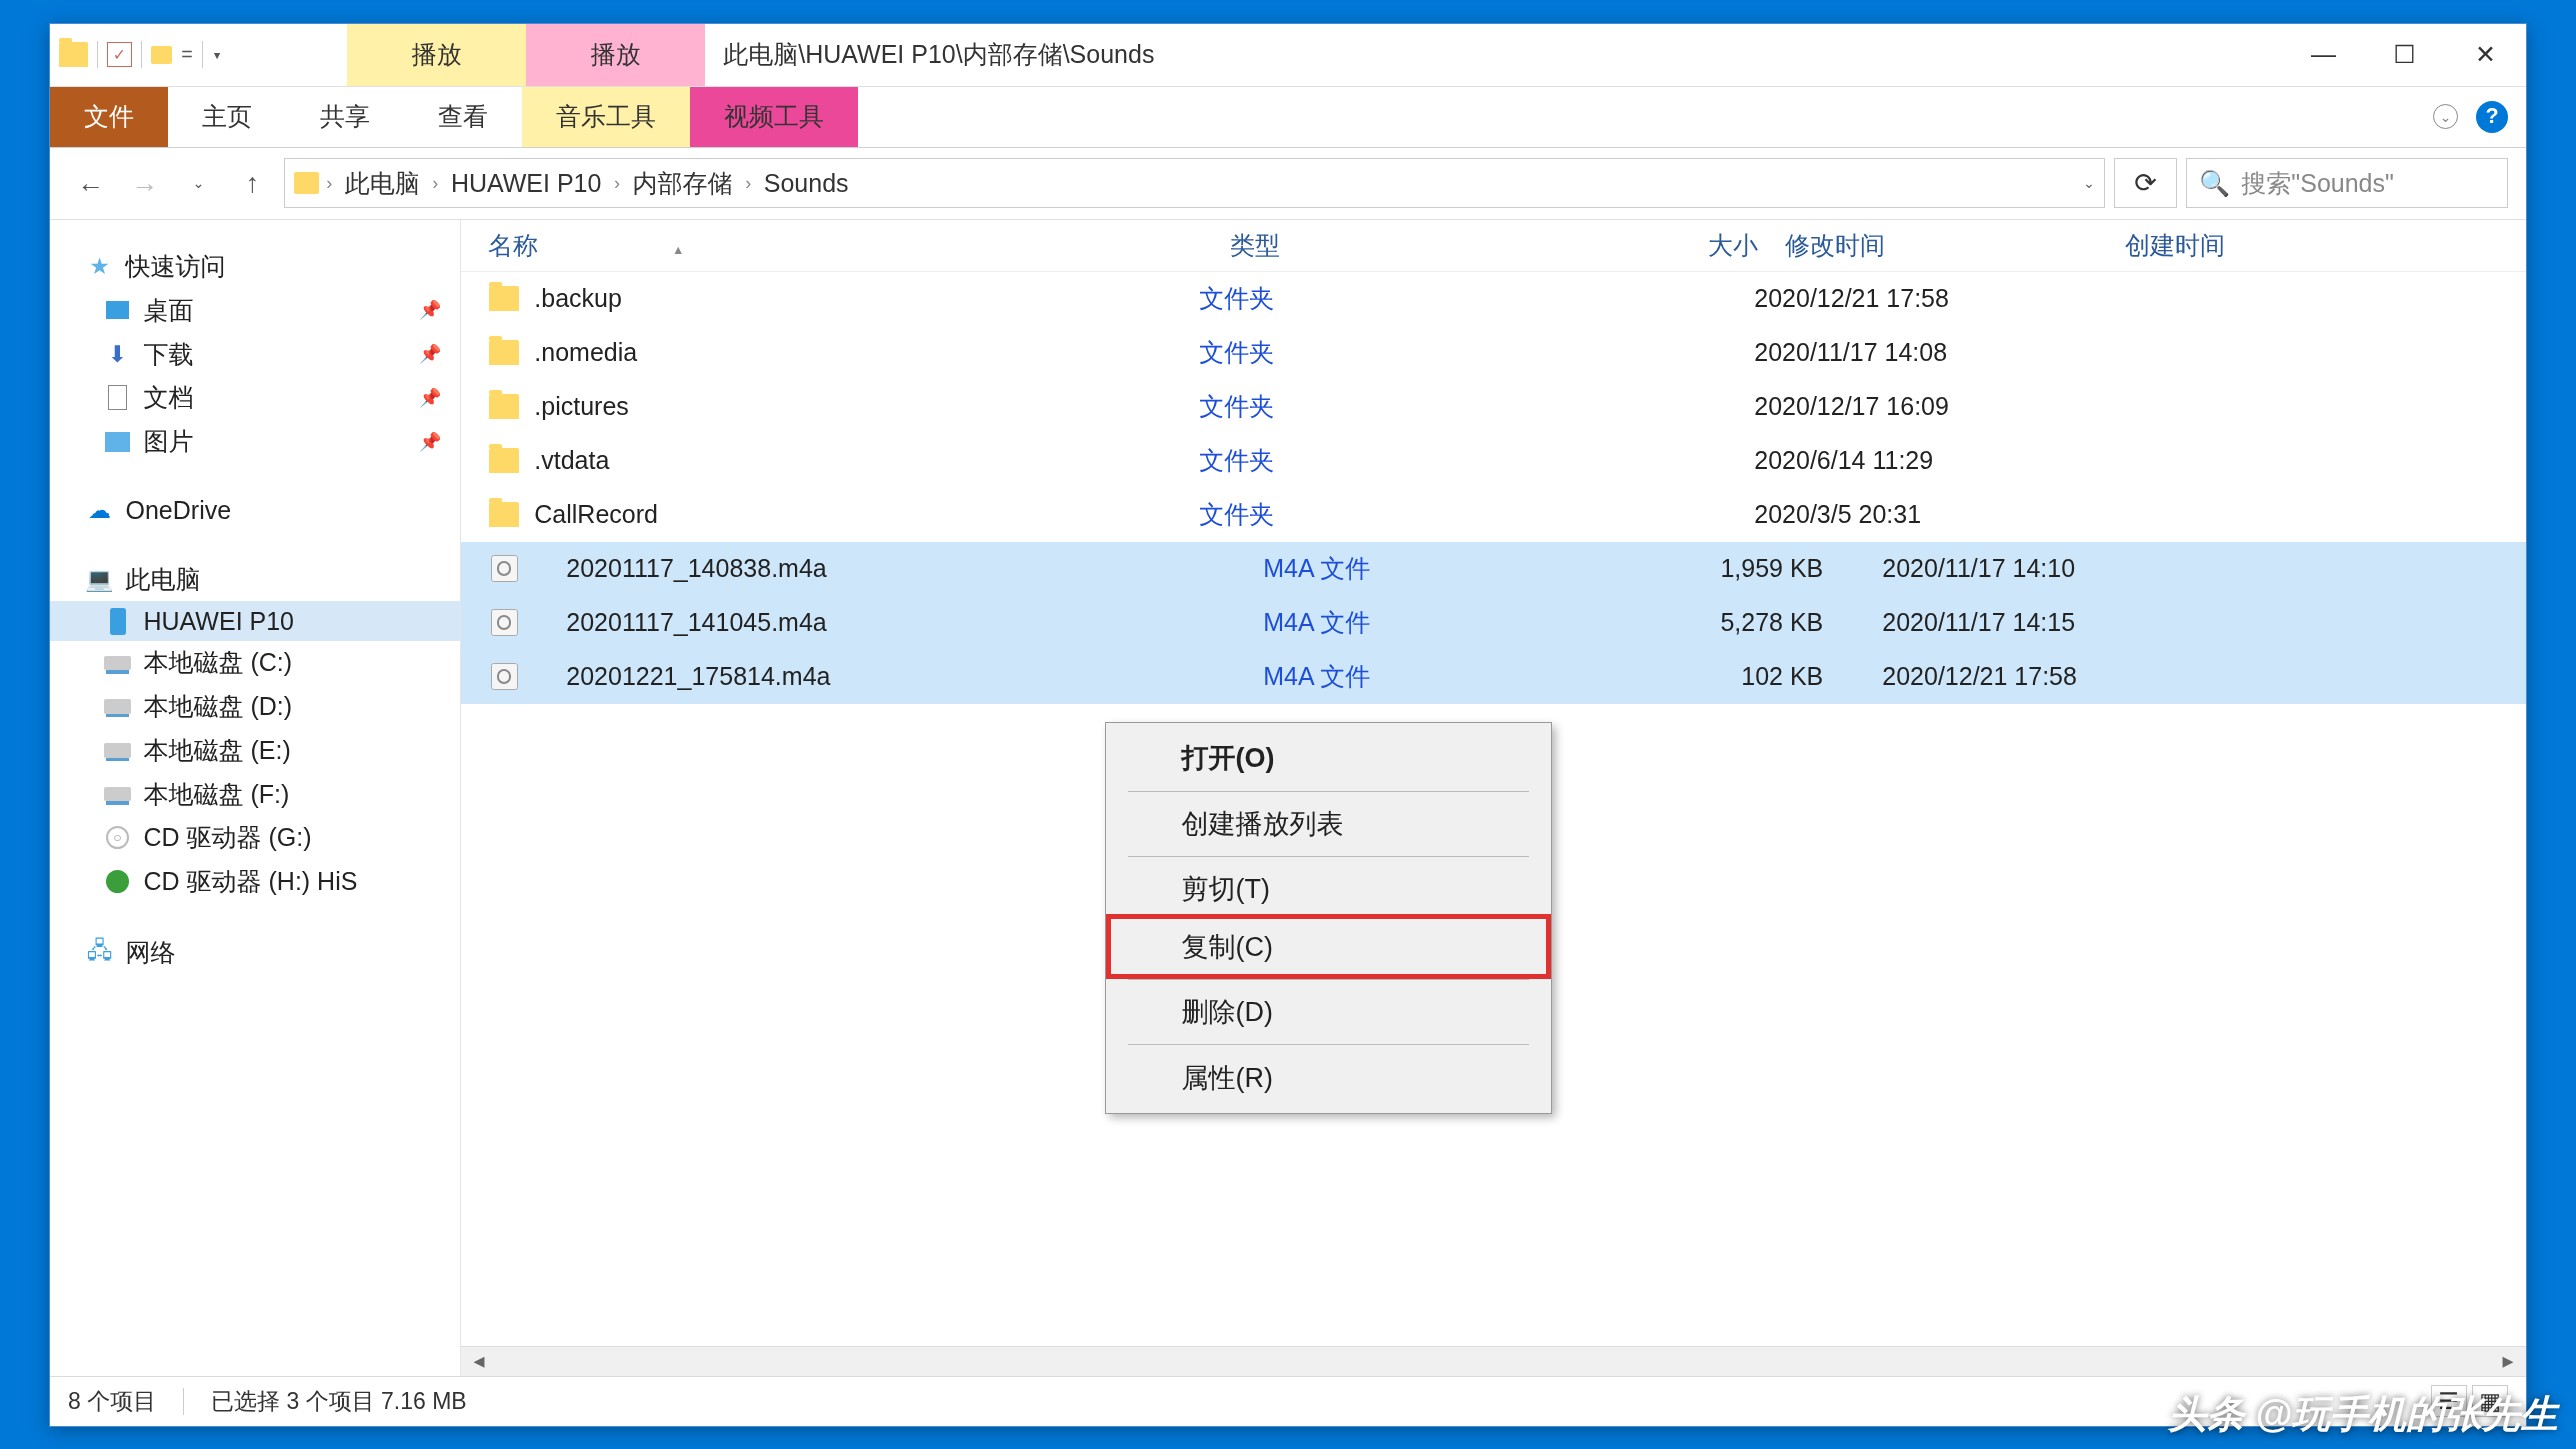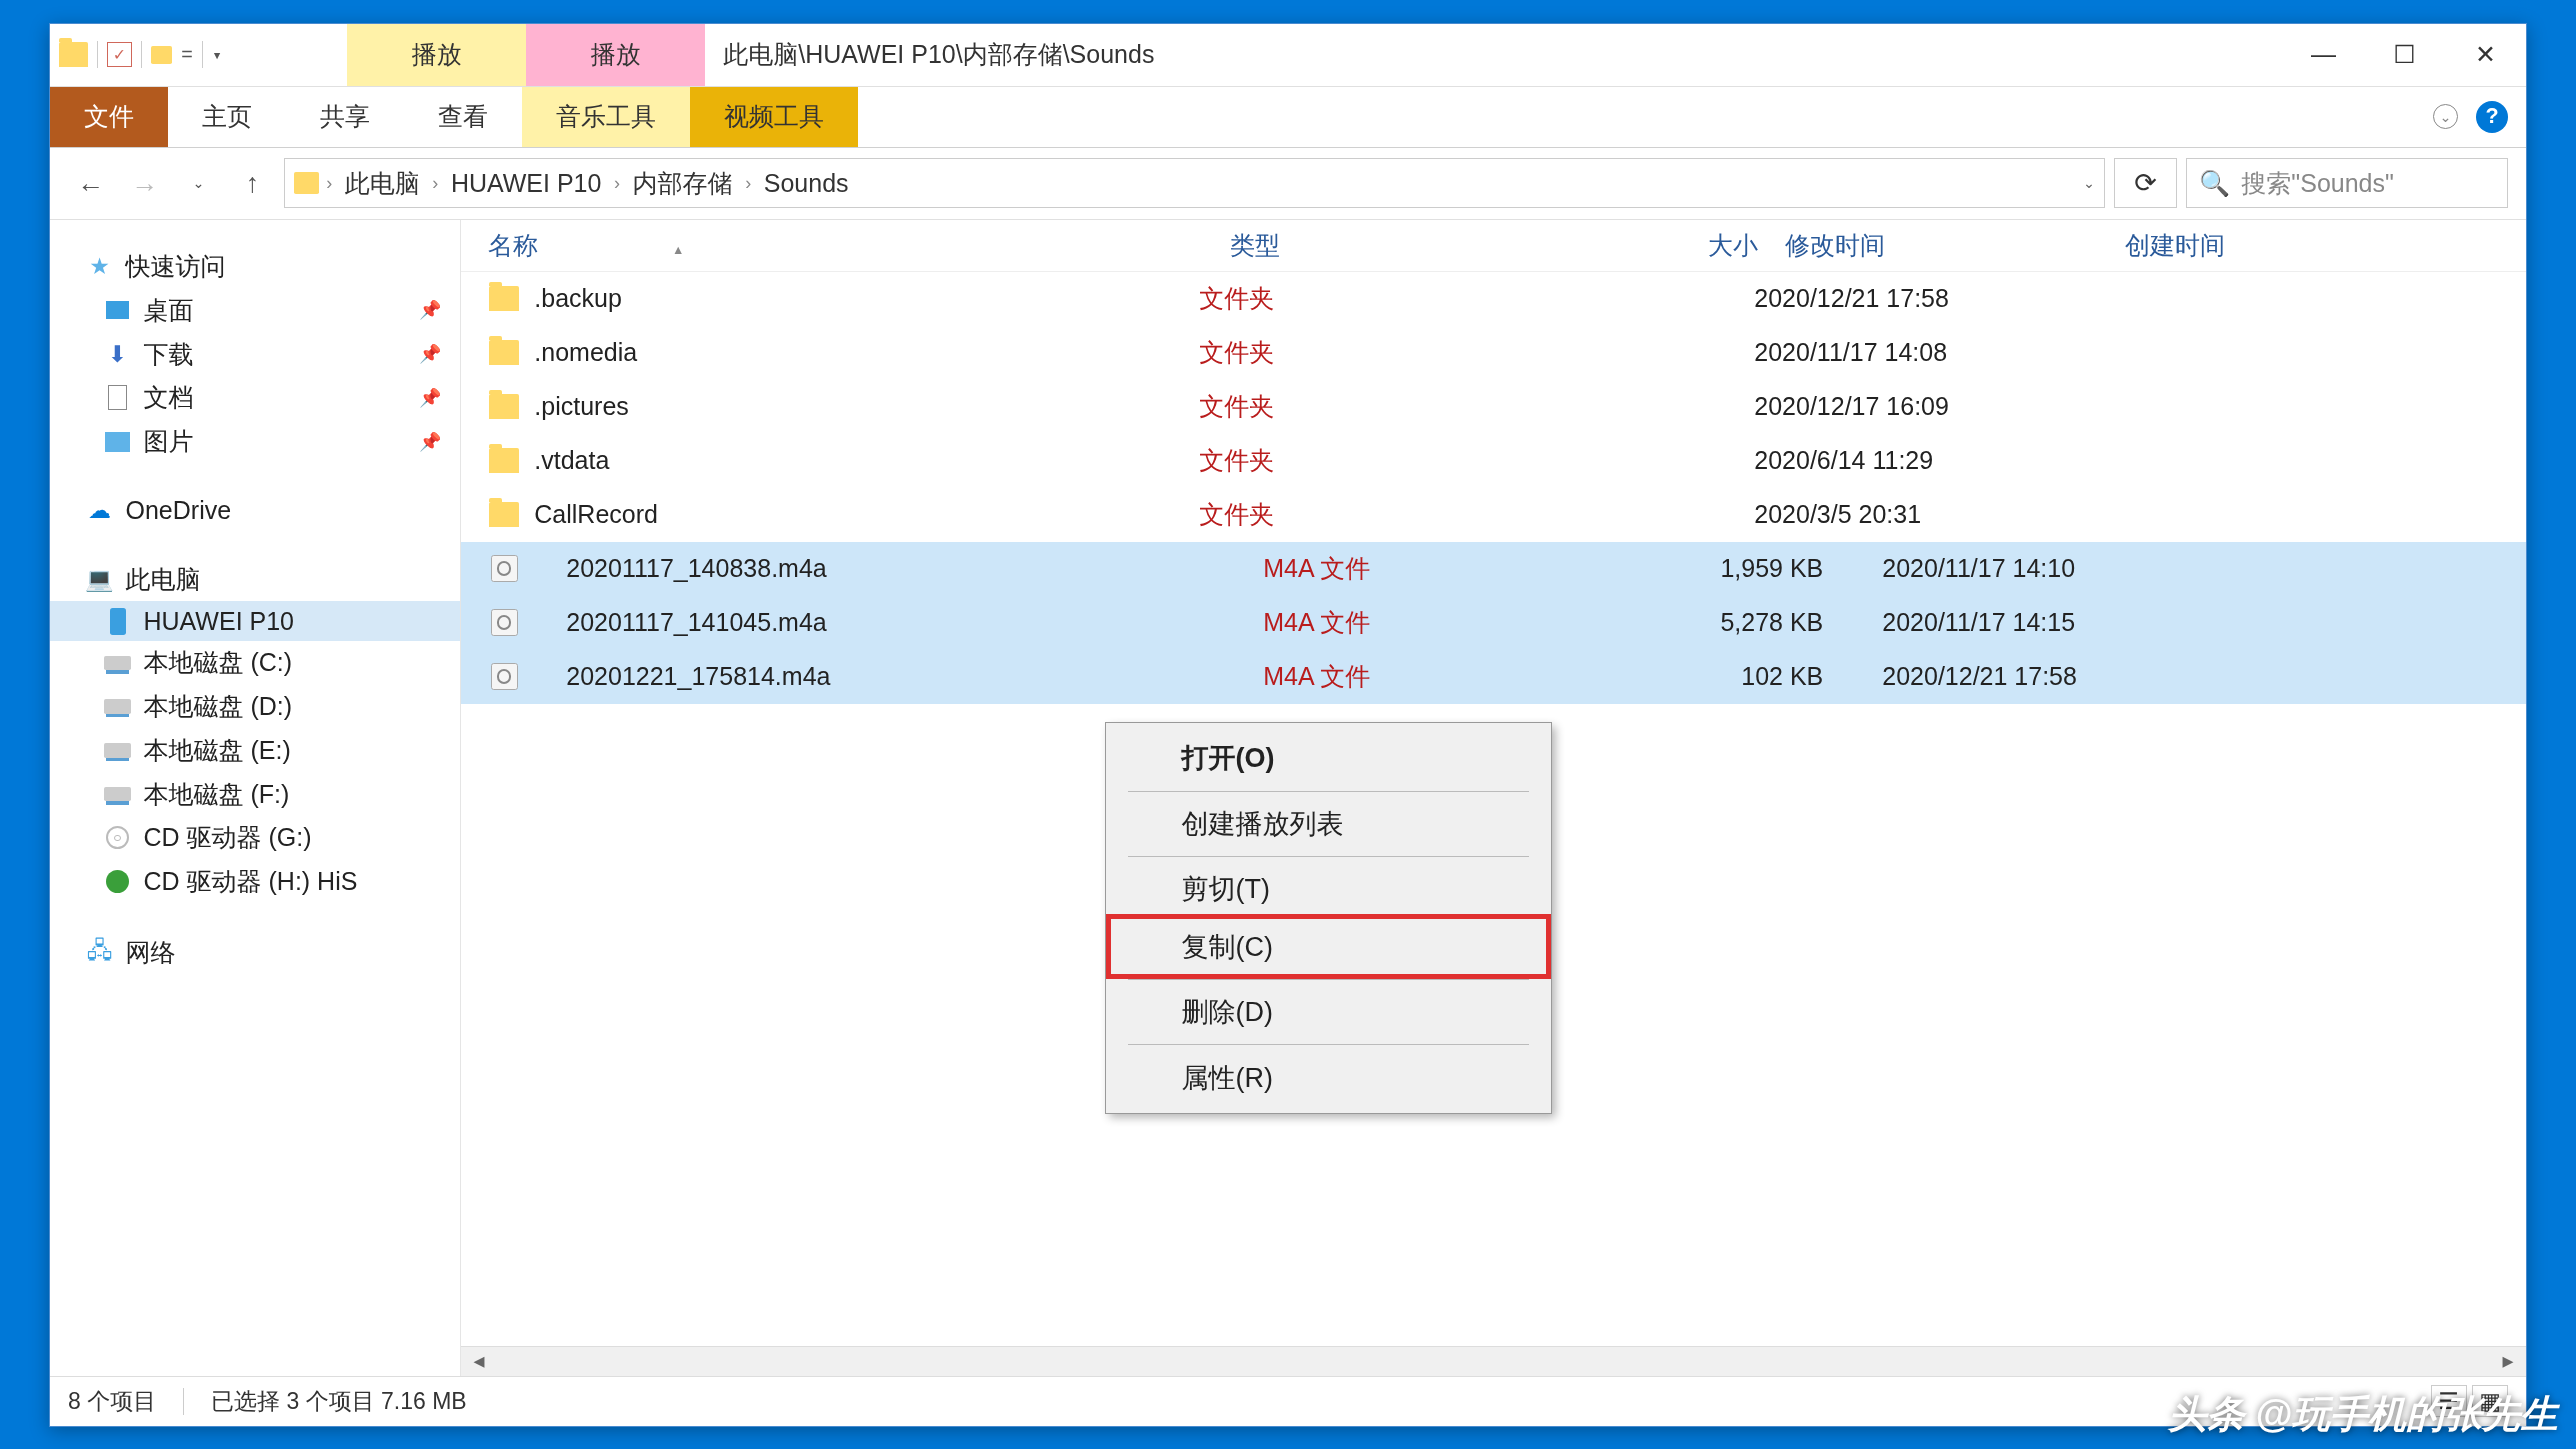--- a/index.html
+++ b/index.html
@@ -22,21 +22,21 @@
 .ctx-tab.pink { background:#ffb3d1; color:#333; }
 .title-text { flex:1; display:flex; align-items:center; padding-left:18px; font-size:25px; color:#333; }
 .win-controls { display:flex; }
 .win-btn { width:81px; display:flex; align-items:center; justify-content:center; font-size:25px; color:#333; }
 
 
 .ribbon { height: 61px; background:#fff; display:flex; align-items:stretch; border-bottom:0.9px solid #d0d0d0; }
 .rtab { padding:0 34px; display:flex; align-items:center; font-size:25px; color:#333; }
 .rtab.file { background:#b35a1e; color:#fff; }
 .rtab.ctx-y { background:#fff2a8; }
-.rtab.ctx-p { background:#eab308; }
+.rtab.ctx-p { background:#ec4899; }
 .ribbon-right { margin-left:auto; display:flex; align-items:center; padding-right:18px; gap:18px; }
 .chev-circle { width:25px; height:25px; border:1.8px solid #888; border-radius:50%; display:flex; align-items:center; justify-content:center; color:#888; font-size:14.3px;}
 .help-circle { width:32px; height:32px; background:#0078d7; color:#fff; border-radius:50%; display:flex; align-items:center; justify-content:center; font-size:21.5px; font-weight:bold;}
 
 
 .addrbar { height:72px; display:flex; align-items:center; padding:0 18px; gap:9px; border-bottom:0.9px solid #e0e0e0; }
 .navbtn { width:45px; height:45px; display:flex; align-items:center; justify-content:center; color:#555; font-size:27px; }
 .navbtn.disabled { color:#bbb; }
 .addr-box { flex:1; height:50px; border:0.9px solid #ccc; display:flex; align-items:center; padding:0 9px; gap:7.2px; }
 .addr-box .mini-folder { width:25px; height:21.5px; background:#ffd968; border-radius:1.8px; }
@@ -66,21 +66,21 @@
 .col-name{width:698px;} .col-type{width:376px;margin-left:44px;} .col-size{width:179px;text-align:right;padding-right:27px;} .col-mod{width:340px;} .col-create{flex:1;}
 .sort-ind { font-size:12.5px; color:#888; margin-left:134px;}
 .rows { flex:1; overflow:auto; }
 .row { display:flex; align-items:center; padding:3.6px 27px; font-size:25px; color:#222; height:54px; }
 .row.selected { background:#cde6f9;gap:32px; }
 .row .ic { width:32px; height:32px; margin-right:14.3px; display:flex; align-items:center; justify-content:center;}
 .ic-folder { width:30px; height:25px; background:#ffd968; border-radius:1.8px 1.8px 0 0; position:relative;}
 .ic-folder::before{content:'';position:absolute;top:-4.5px;left:0;width:12.5px;height:4.5px;background:#ffd968;border-radius:1.8px 1.8px 0 0;}
 .ic-m4a { width:27px; height:27px; background:#f5f5f5; border:0.9px solid #aaa; border-radius:2.7px; position:relative;}
 .ic-m4a::after{content:'';position:absolute;inset:5.4px;border:2.7px solid #888;border-radius:50%;}
-.cell-name{width:665px;} .cell-type{width:376px;color:#b91c1c;} .cell-size{width:179px;text-align:right;padding-right:27px;} .cell-mod{width:340px;} .cell-create{flex:1;}
+.cell-name{width:665px;} .cell-type{width:376px;color:#1d4ed8;} .cell-size{width:179px;text-align:right;padding-right:27px;} .cell-mod{width:340px;} .cell-create{flex:1;}
 
 
 .hscroll { height:30px; background:#f0f0f0; border-top:0.9px solid #ddd; display:flex; align-items:center; padding:0 5.4px;}
 .hscroll .arr{width:25px;text-align:center;color:#666;}
 
 
 .status { height:50px; border-top:0.9px solid #ddd; display:flex; align-items:center; padding:0 18px; gap:27px; font-size:23px; color:#333; }
 .status .sep{width:0.9px;height:27px;background:#ccc;}
 .status-right{margin-left:auto;display:flex;gap:5.4px;}
 .view-btn{width:36px;height:32px;border:0.9px solid #ccc;display:flex;align-items:center;justify-content:center;}

